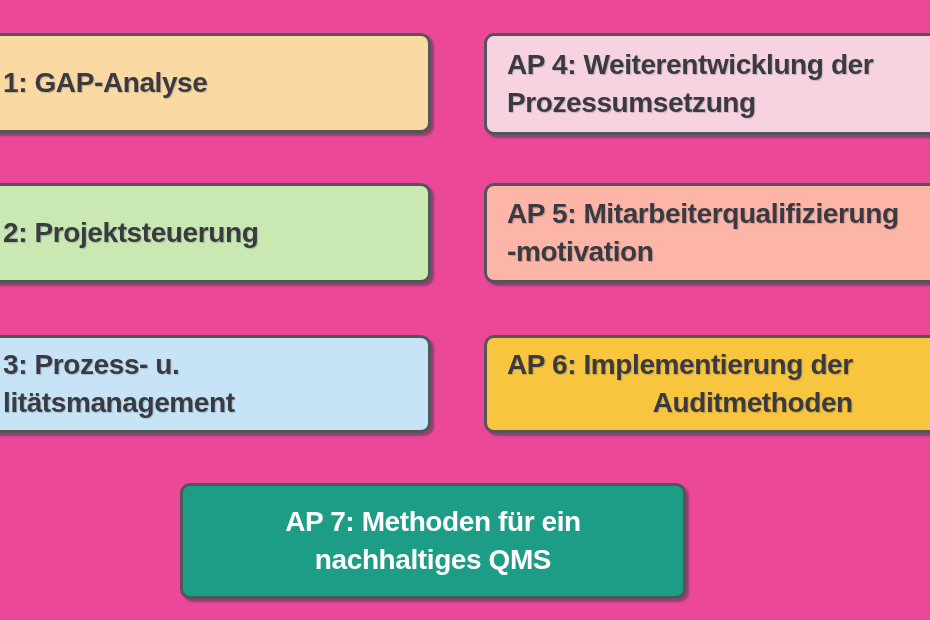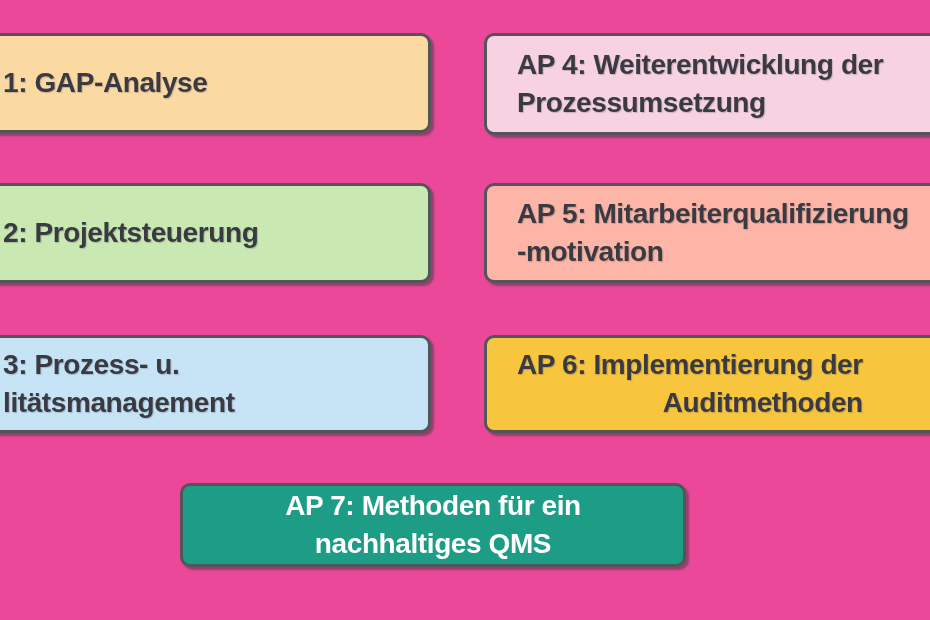--- a/index.html
+++ b/index.html
@@ -33,30 +33,30 @@
     line-height: 38px;
     letter-spacing: -0.4px;
     white-space: pre-line;
     text-shadow: 1px 1px 1px rgba(60,60,66,0.25);
   }
   
   .box.left-col  { left: -62px; width: 493px; }
   .box.left-col .label { padding-left: 62px; }
   
   .box.right-col { left: 484px; width: 460px; }
-  .box.right-col .label { padding-left: 30px; }
+  .box.right-col .label { padding-left: 20px; }
 
   .box.ap1 { top: 33px;  height: 100px; }
   .box.ap4 { top: 33px;  height: 102px; }
   .box.ap2 { top: 183px; height: 100px; }
   .box.ap5 { top: 183px; height: 100px; }
   .box.ap3 { top: 335px; height: 98px;  }
   .box.ap6 { top: 335px; height: 98px;  }
   .box.ap7 {
-    left: 180px; top: 483px; width: 506px; height: 84px;
+    left: 180px; top: 483px; width: 506px; height: 116px;
     justify-content: center;
   }
   .box.ap7 .label {
     text-align: center;
     padding: 0 10px;
     text-shadow: none;
   }
 </style>
 </head>
 <body>

